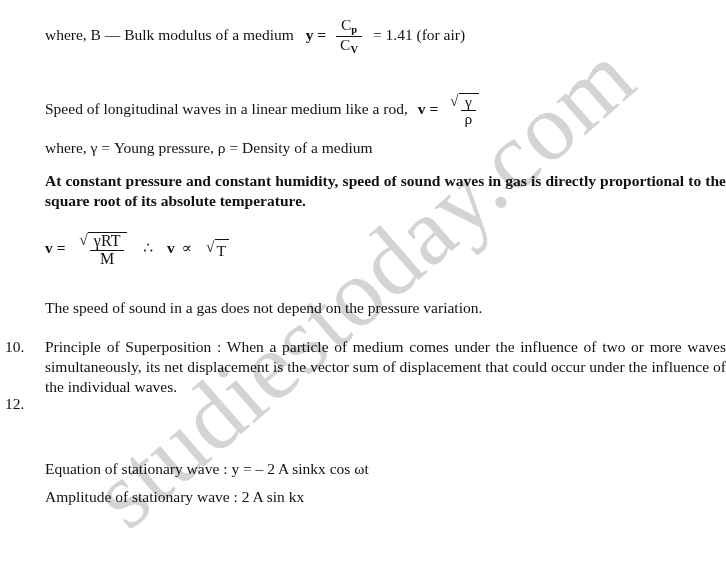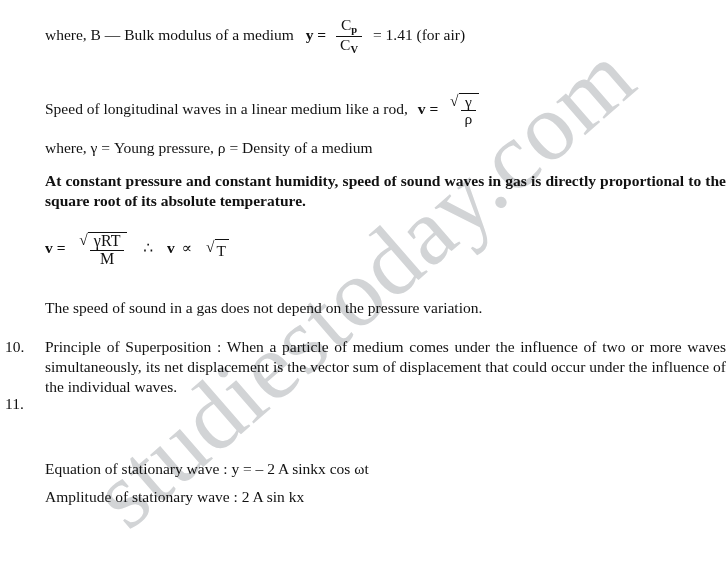--- a/index.html
+++ b/index.html
@@ -157,20 +157,20 @@
         <span class="radbox" style="font-size:15.5px; padding-top:1px;">T</span>
       </span>
     </span>
   </div>
 
   <div class="blk" style="left:45px; top:298px; width:660px;">The speed of sound in a gas does not depend on the pressure variation.</div>
 
   <div class="num" style="left:5px; top:337px;">10.</div>
   <div class="blk para" style="left:45px; top:337px; width:681px;">Principle of Superposition : When a particle of medium comes under the influence of two or more waves simultaneously, its net displacement is the vector sum of displacement that could occur under the influence of the individual waves.</div>
 
-  <div class="num" style="left:5px; top:394px;">11.</div>
+  <div class="num" style="left:5px; top:394px;">12.</div>
 
   <div class="blk" style="left:45px; top:459px; width:660px;">Equation of stationary wave : y = – 2 A sinkx cos ωt</div>
 
   <div class="blk" style="left:45px; top:487px; width:660px;">Amplitude of stationary wave : 2 A sin kx</div>
 
 
 </div>
 
 </body></html>

